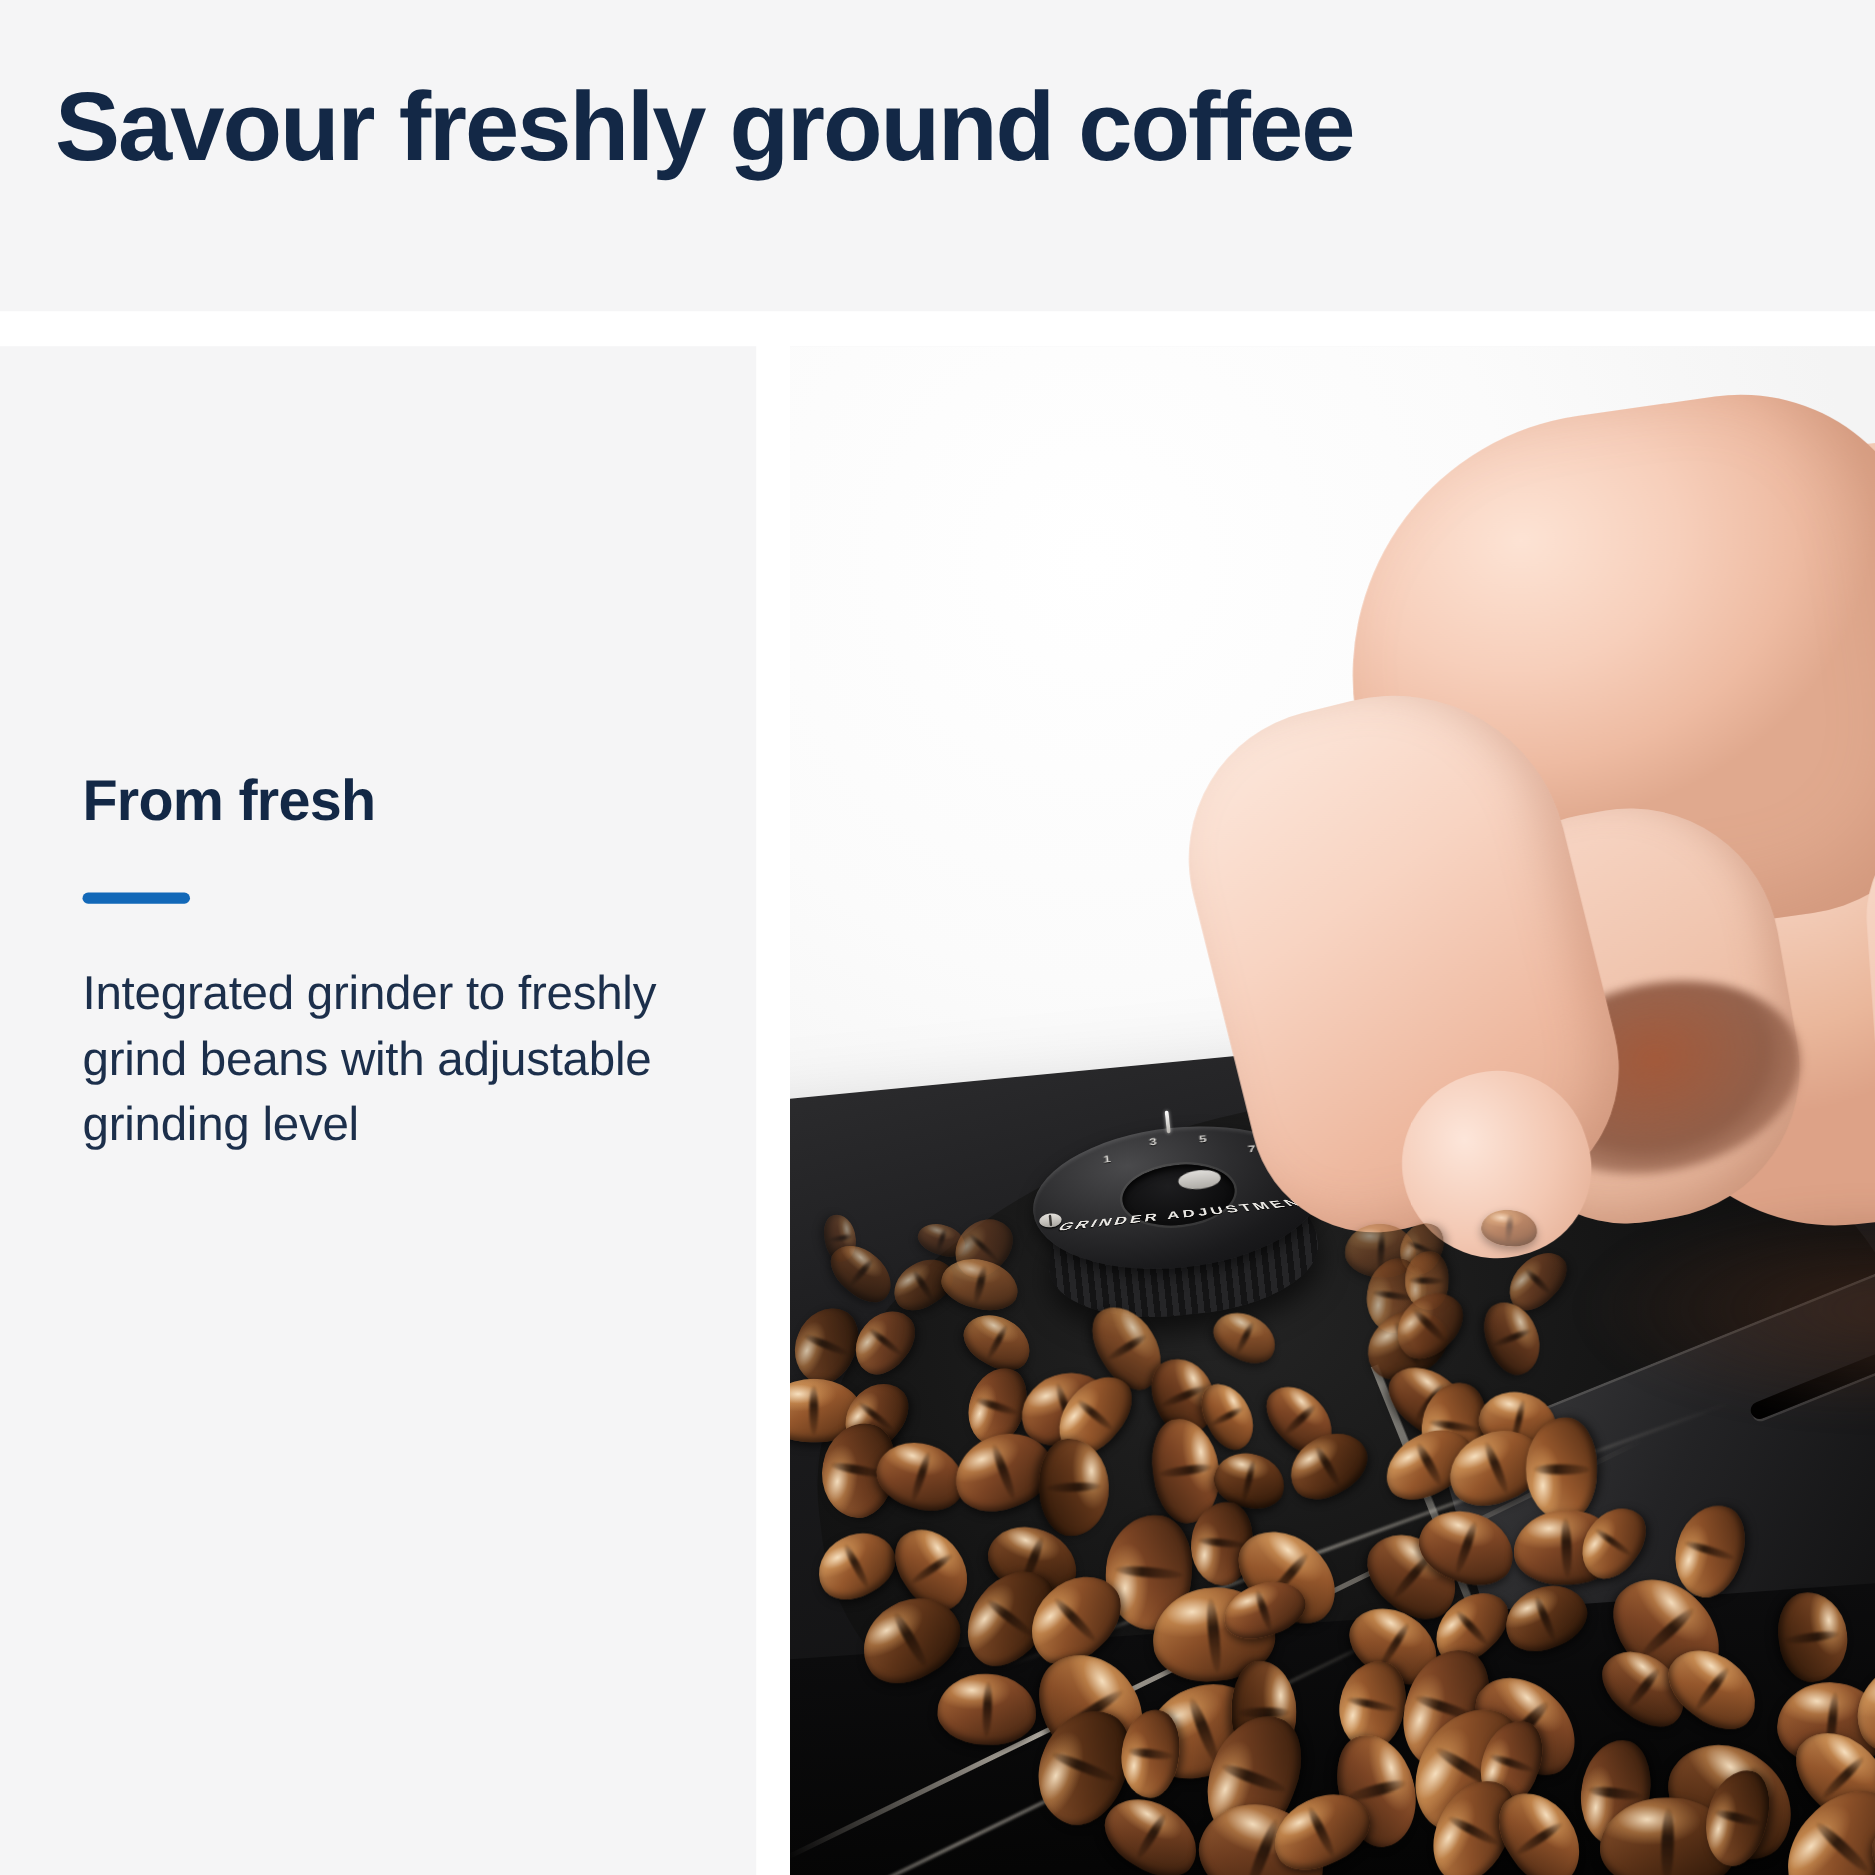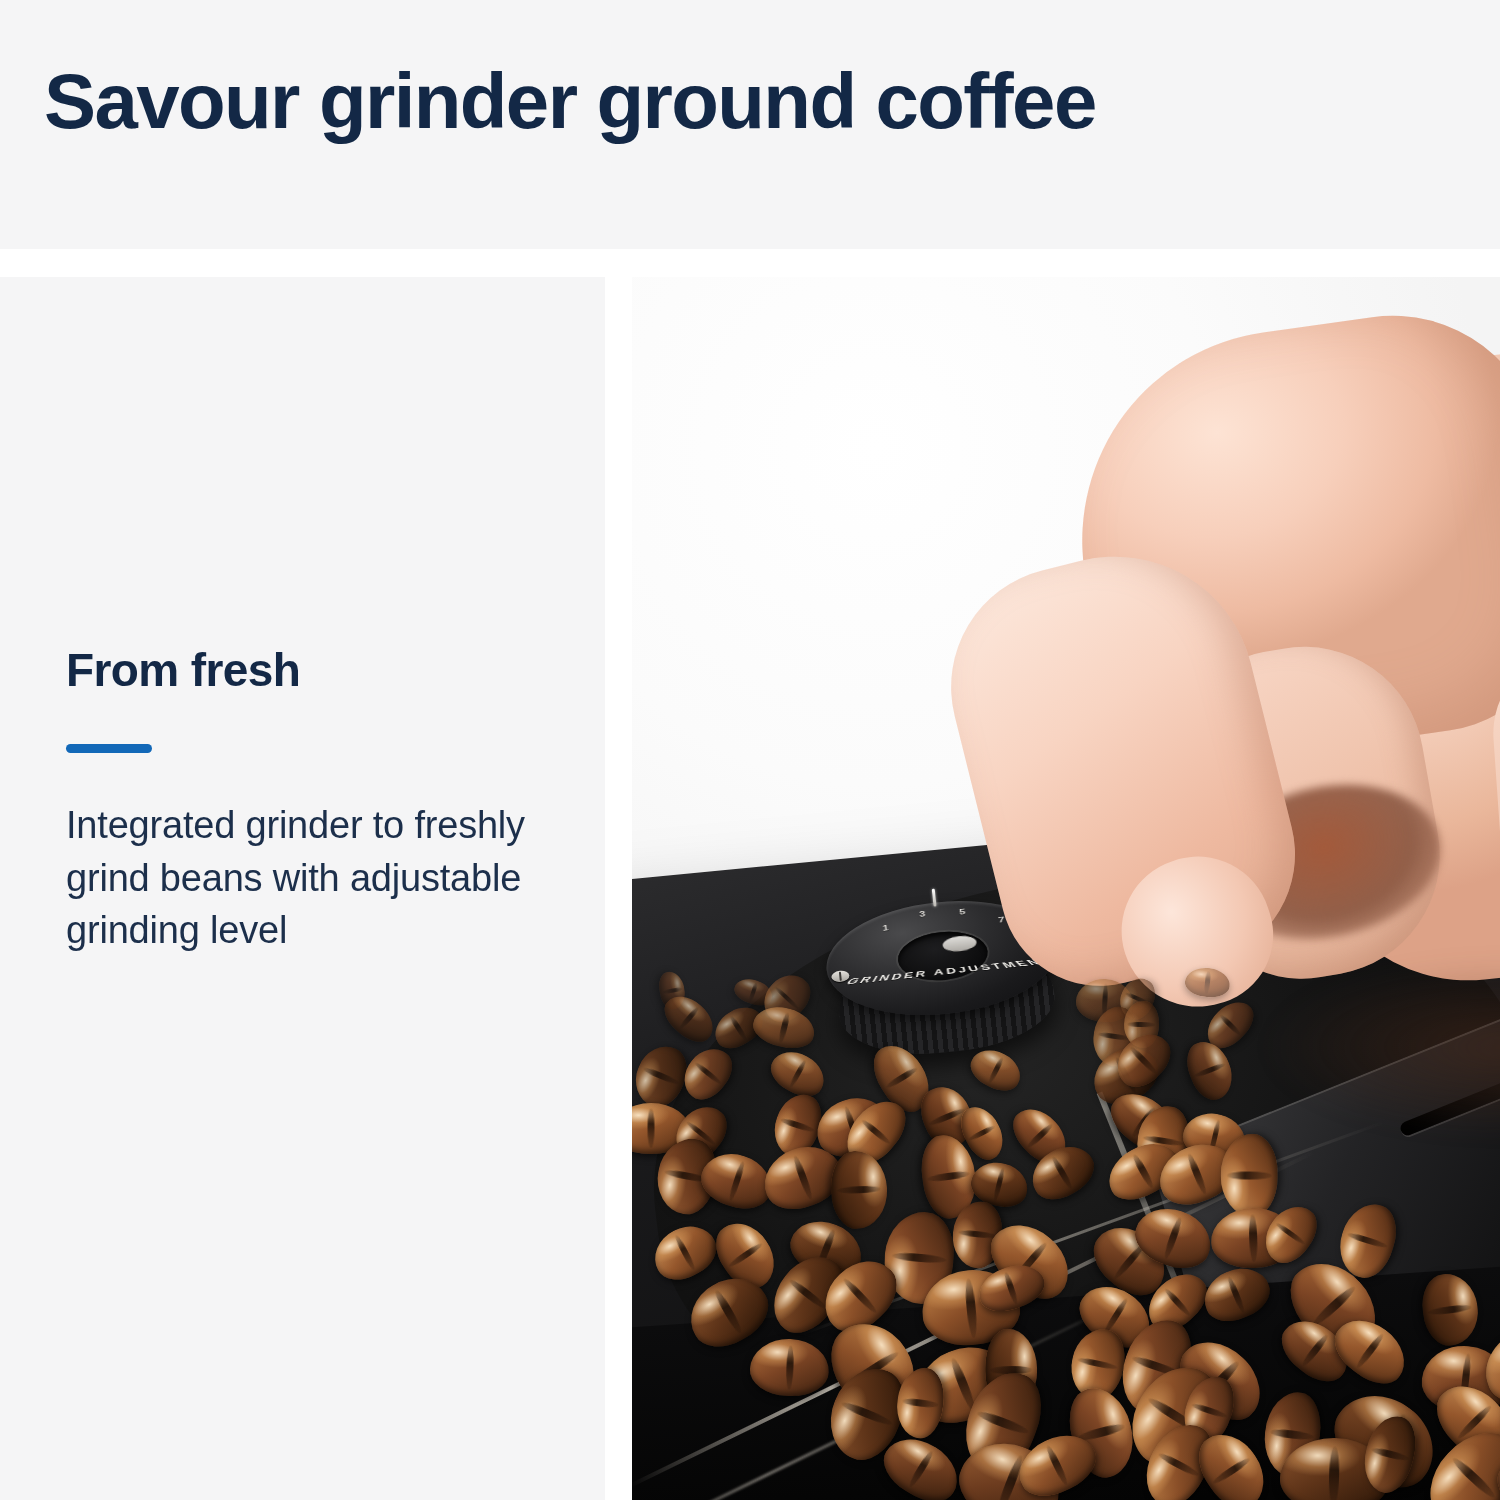--- a/index.html
+++ b/index.html
@@ -32,21 +32,21 @@
 
   
   .left-panel {
     position:absolute;
     left:0; top:277px;
     width:605px; height:1223px;
     background:#f5f5f6;
   }
   .feature-block {
     position:absolute;
-    left:66px; top:365px;
+    left:66px; top:335px;
     width:520px;
   }
   .feature-heading {
     font-size:46px;
     font-weight:700;
     color:#132846;
     line-height:1.22;
     letter-spacing:-0.6px;
   }
   .accent-rule {
@@ -348,21 +348,21 @@
     width:480px; height:180px;
     border-radius:50%;
     background:radial-gradient(ellipse at 50% 50%, rgba(90,50,30,.45), rgba(60,30,14,0) 70%);
     filter:blur(10px);
   }
 </style>
 </head>
 <body>
 
 <div class="header-band">
-  <h1 class="header-title">Savour grinder ground coffee</h1>
+  <h1 class="header-title">Savour freshly ground coffee</h1>
 </div>
 
 <div class="left-panel">
 
   <div class="feature-block">
     <div class="feature-heading">
       <div>From fresh</div>
     </div>
 
     <div class="accent-rule"></div>

